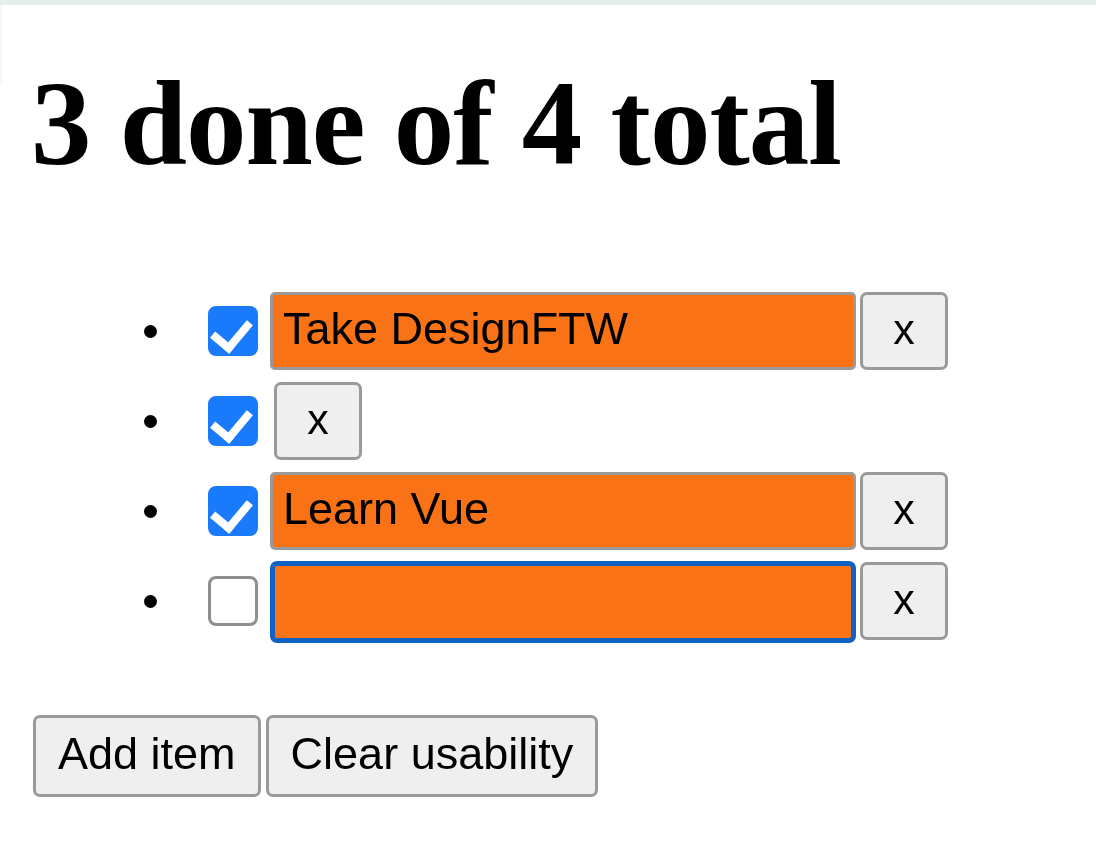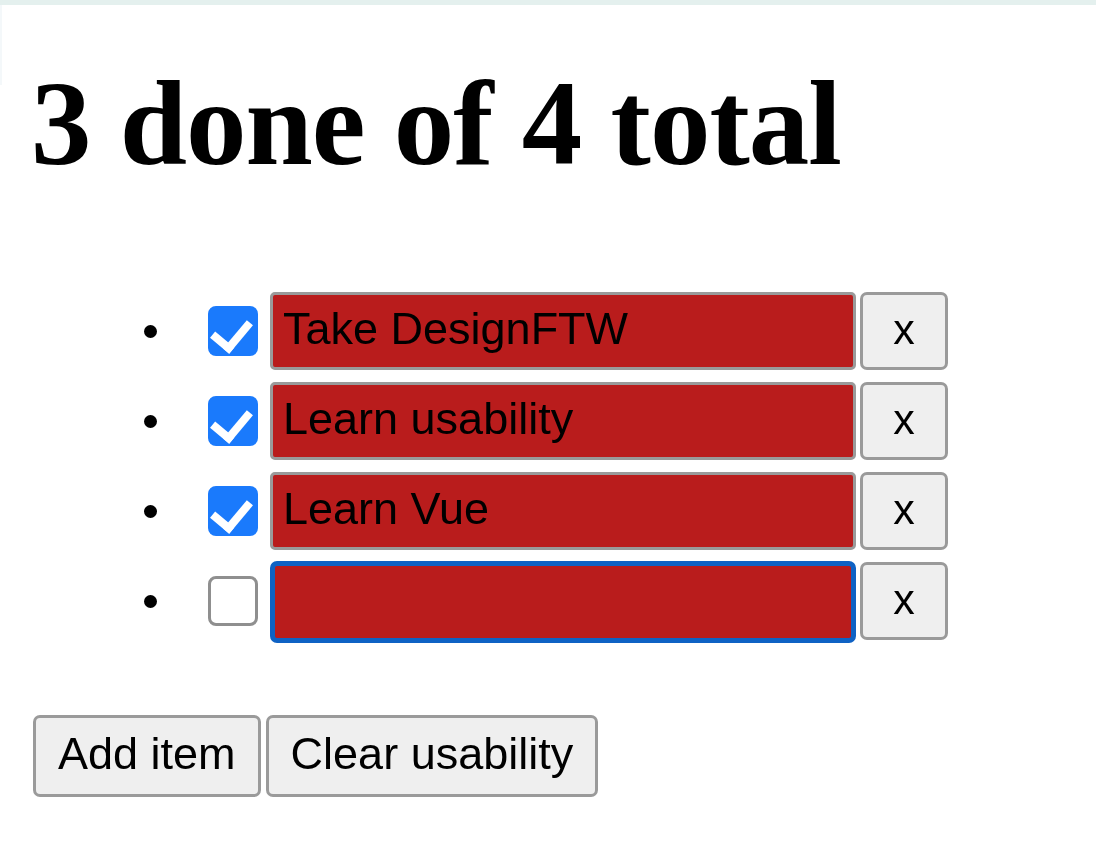--- a/index.html
+++ b/index.html
@@ -118,21 +118,21 @@
 
   .todo-input {
     box-sizing: border-box;
     width: 586px;
     height: 78px;
     font-family: "Liberation Sans", sans-serif;
     font-size: 45px;
     line-height: 1;
     color: #000000;
     padding: 0 8px 4px 10px;
-    background: #b91c1c;
+    background: #f97316;
     border: 3px solid #9a9a9a;
     border-radius: 5px;
     outline: none;
     display: block;
   }
   .todo-input.focused {
     border: 5px solid #0f62c4;
     border-radius: 7px;
     height: 82px;
     margin-top: 1px;
@@ -197,21 +197,20 @@
     <li class="todo-row">
       <span class="bullet"></span>
       <span class="checkbox checked" role="checkbox" aria-checked="true"></span>
       <input class="todo-input" type="text" value="Take DesignFTW" style="">
       <button class="del-button">x</button>
     </li>
 
     <li class="todo-row">
       <span class="bullet"></span>
       <span class="checkbox checked" role="checkbox" aria-checked="true"></span>
-      <input class="todo-input" type="text" value="Learn usability" style="">
       <button class="del-button">x</button>
     </li>
 
     <li class="todo-row">
       <span class="bullet"></span>
       <span class="checkbox checked" role="checkbox" aria-checked="true"></span>
       <input class="todo-input" type="text" value="Learn Vue" style="">
       <button class="del-button">x</button>
     </li>
 

